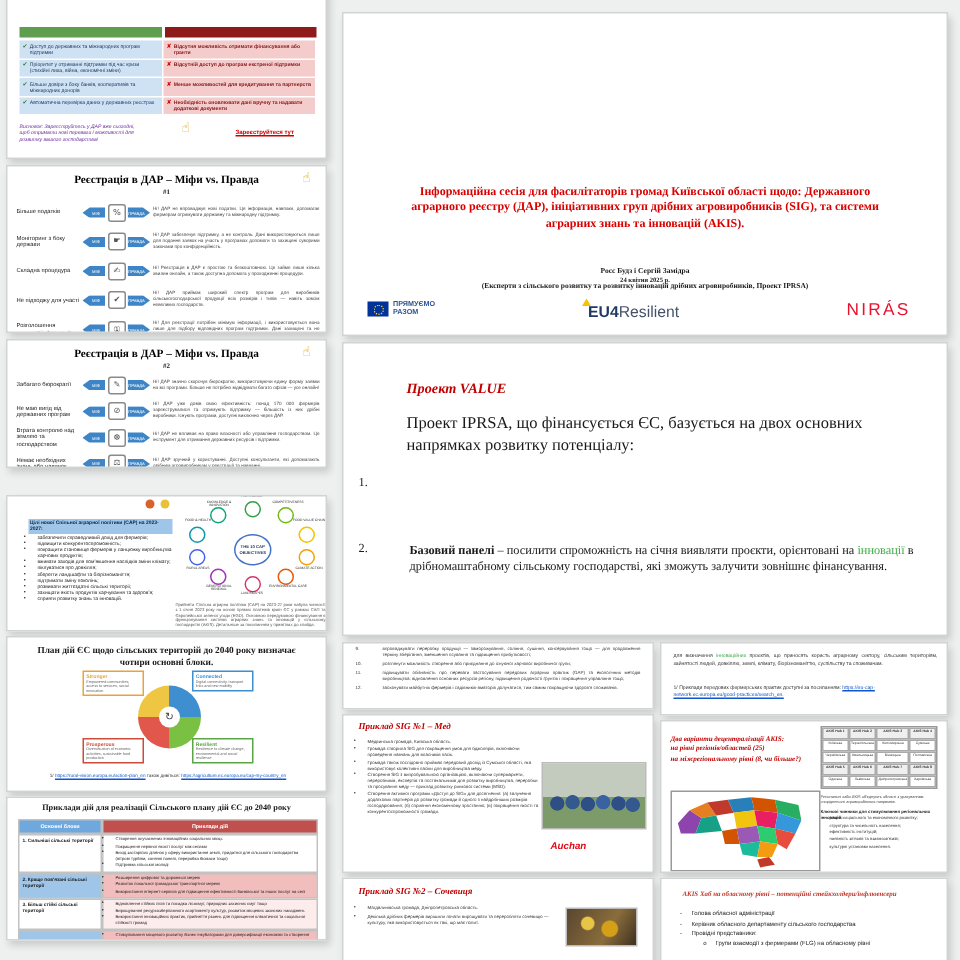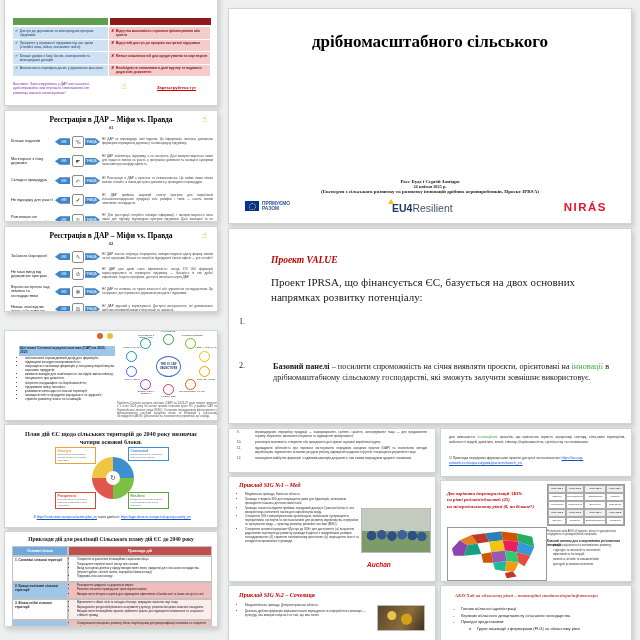--- a/index.html
+++ b/index.html
@@ -112,21 +112,21 @@
   #sl-title .date{left:0;right:0;top:175px;text-align:center;font-weight:bold;font-size:4.4px}
   #sl-title .expl{left:0;right:0;top:180px;text-align:center;font-weight:bold;font-size:5px}
   #sl-title .eu{left:16px;top:192px;display:flex;gap:3px;align-items:center}
   .euflag{width:14px;height:10px;background:#039;position:relative}
   .euflag:after{content:"";position:absolute;left:4px;top:2px;width:5px;height:5px;border:0.7px dotted #fc0;border-radius:50%}
   #sl-title .eu .mot{font-size:4.8px;font-weight:bold;color:#2f5496;line-height:1.1}
   #sl-title .eu4{left:163px;top:193px;font-size:10.5px}
   #sl-title .eu4 b{color:#1f3864}
   #sl-title .eu4 span.sf{color:#44546a}
   #sl-title .eu4star{position:absolute;left:-4px;top:-3px;width:0;height:0;border-left:3px solid transparent;border-right:3px solid transparent;border-bottom:5px solid #f5c400}
-  #sl-title .niras{right:24px;top:192px;font-size:11.5px;font-weight:bold;color:#e8112d;letter-spacing:1.5px}
+  #sl-title .niras{right:24px;top:192px;font-size:11.5px;font-weight:normal;color:#e8112d;letter-spacing:1.5px}
 
   
   #sl-iprsa{left:228px;top:228px;width:404px;height:196px}
   #sl-iprsa .h{left:42px;top:26px;font-size:9.5px;font-weight:bold;font-style:italic;color:#c00000}
   #sl-iprsa .intro{left:42px;top:46px;width:330px;font-size:11px;line-height:1.35}
   #sl-iprsa .it{left:0;width:392px}
   #sl-iprsa .num{position:absolute;left:10px;top:0;font-size:8.2px}
   #sl-iprsa .itx{margin-left:44px;width:336px;font-size:8.2px;line-height:1.35;text-align:justify}
   #sl-iprsa .it1{top:88px} #sl-iprsa .it2{top:132px}
   .grn{color:#3fae49}
@@ -422,22 +422,22 @@
           <ul>
         <li>Стимулювання місцевого розвитку бізнес-інкубаторами для диверсифікації економіки та створення робочих місць із високою доданою вартістю</li>
       </ul>
         </div>
     </div>
   </div>
 </div>
 
 <div class="sl" id="sl-title">
   <div class="abs big ser">
-    <div>дрібномасштабного сільського</div>
-  </div>
+  </div>
+  <div class="abs subt ser">Інформаційна сесія для фасилітаторів громад Київської області щодо: Державного аграрного реєстру (ДАР), ініціативних груп дрібних агровиробників (SIG), та системи аграрних знань та інновацій (AKIS).</div>
   <div class="abs auth ser">Росс Будз і Сергій Замідра</div>
   <div class="abs date ser">24 квітня 2025 р.</div>
   <div class="abs expl ser">(Експерти з сільського розвитку та розвитку інновацій дрібних агровиробників, Проект IPRSA)</div>
   <div class="abs eu">
     <div class="euflag"></div>
     <div class="mot">
         <div>ПРЯМУЄМО</div>
         <div>РАЗОМ</div>
       </div>
   </div>
@@ -448,21 +448,21 @@
 </div>
 
 <div class="sl" id="sl-iprsa">
   <div class="abs h ser">Проект VALUE</div>
   <div class="abs intro ser">Проект IPRSA, що фінансується ЄС, базується на двох основних напрямках розвитку потенціалу:</div>
   <div class="abs it it1">
     <span class="num ser">1.</span>
   </div>
   <div class="abs it it2">
     <span class="num ser">2.</span>
-    <div class="itx ser"><b>Базовий панелі</b><span> – посилити спроможність на січня виявляти проєкти, орієнтовані на </span><span class="grn">інновації</span><span> в дрібномаштабному сільському господарстві, які зможуть залучити зовнішнє використовує.</span></div>
+    <div class="itx ser"><b>Базовий панелі</b><span> – посилити спроможність на січня виявляти проєкти, орієнтовані на </span><span class="grn">інновації</span><span> в дрібномаштабному сільському господарстві, які зможуть залучити зовнішнє фінансування.</span></div>
   </div>
 </div>
 
 <div class="sl" id="sl-list">
   <div class="it"><span class="n">9.</span><span>впроваджувати переробку продукції — заморожування, соління, сушіння, консервування тощо — для продовження терміну зберігання, зменшення псування та підвищення прибутковості;</span></div>
   <div class="it"><span class="n">10.</span><span>розглянути можливість створення або приєднання до існуючої харчової виробничої групи;</span></div>
   <div class="it"><span class="n">11.</span><span>підвищувати обізнаність про переваги застосування передових аграрних практик (GAP) та екологічних методів виробництва: відновлення основних ресурсів регіону, підвищення родючості ґрунтів і покращення управління тощо;</span></div>
   <div class="it"><span class="n">12.</span><span>заохочувати майбутніх фермерів і садівників-аматорів долучатися, тим самим покращуючи здоров'я споживачів.</span></div>
 </div>
 

